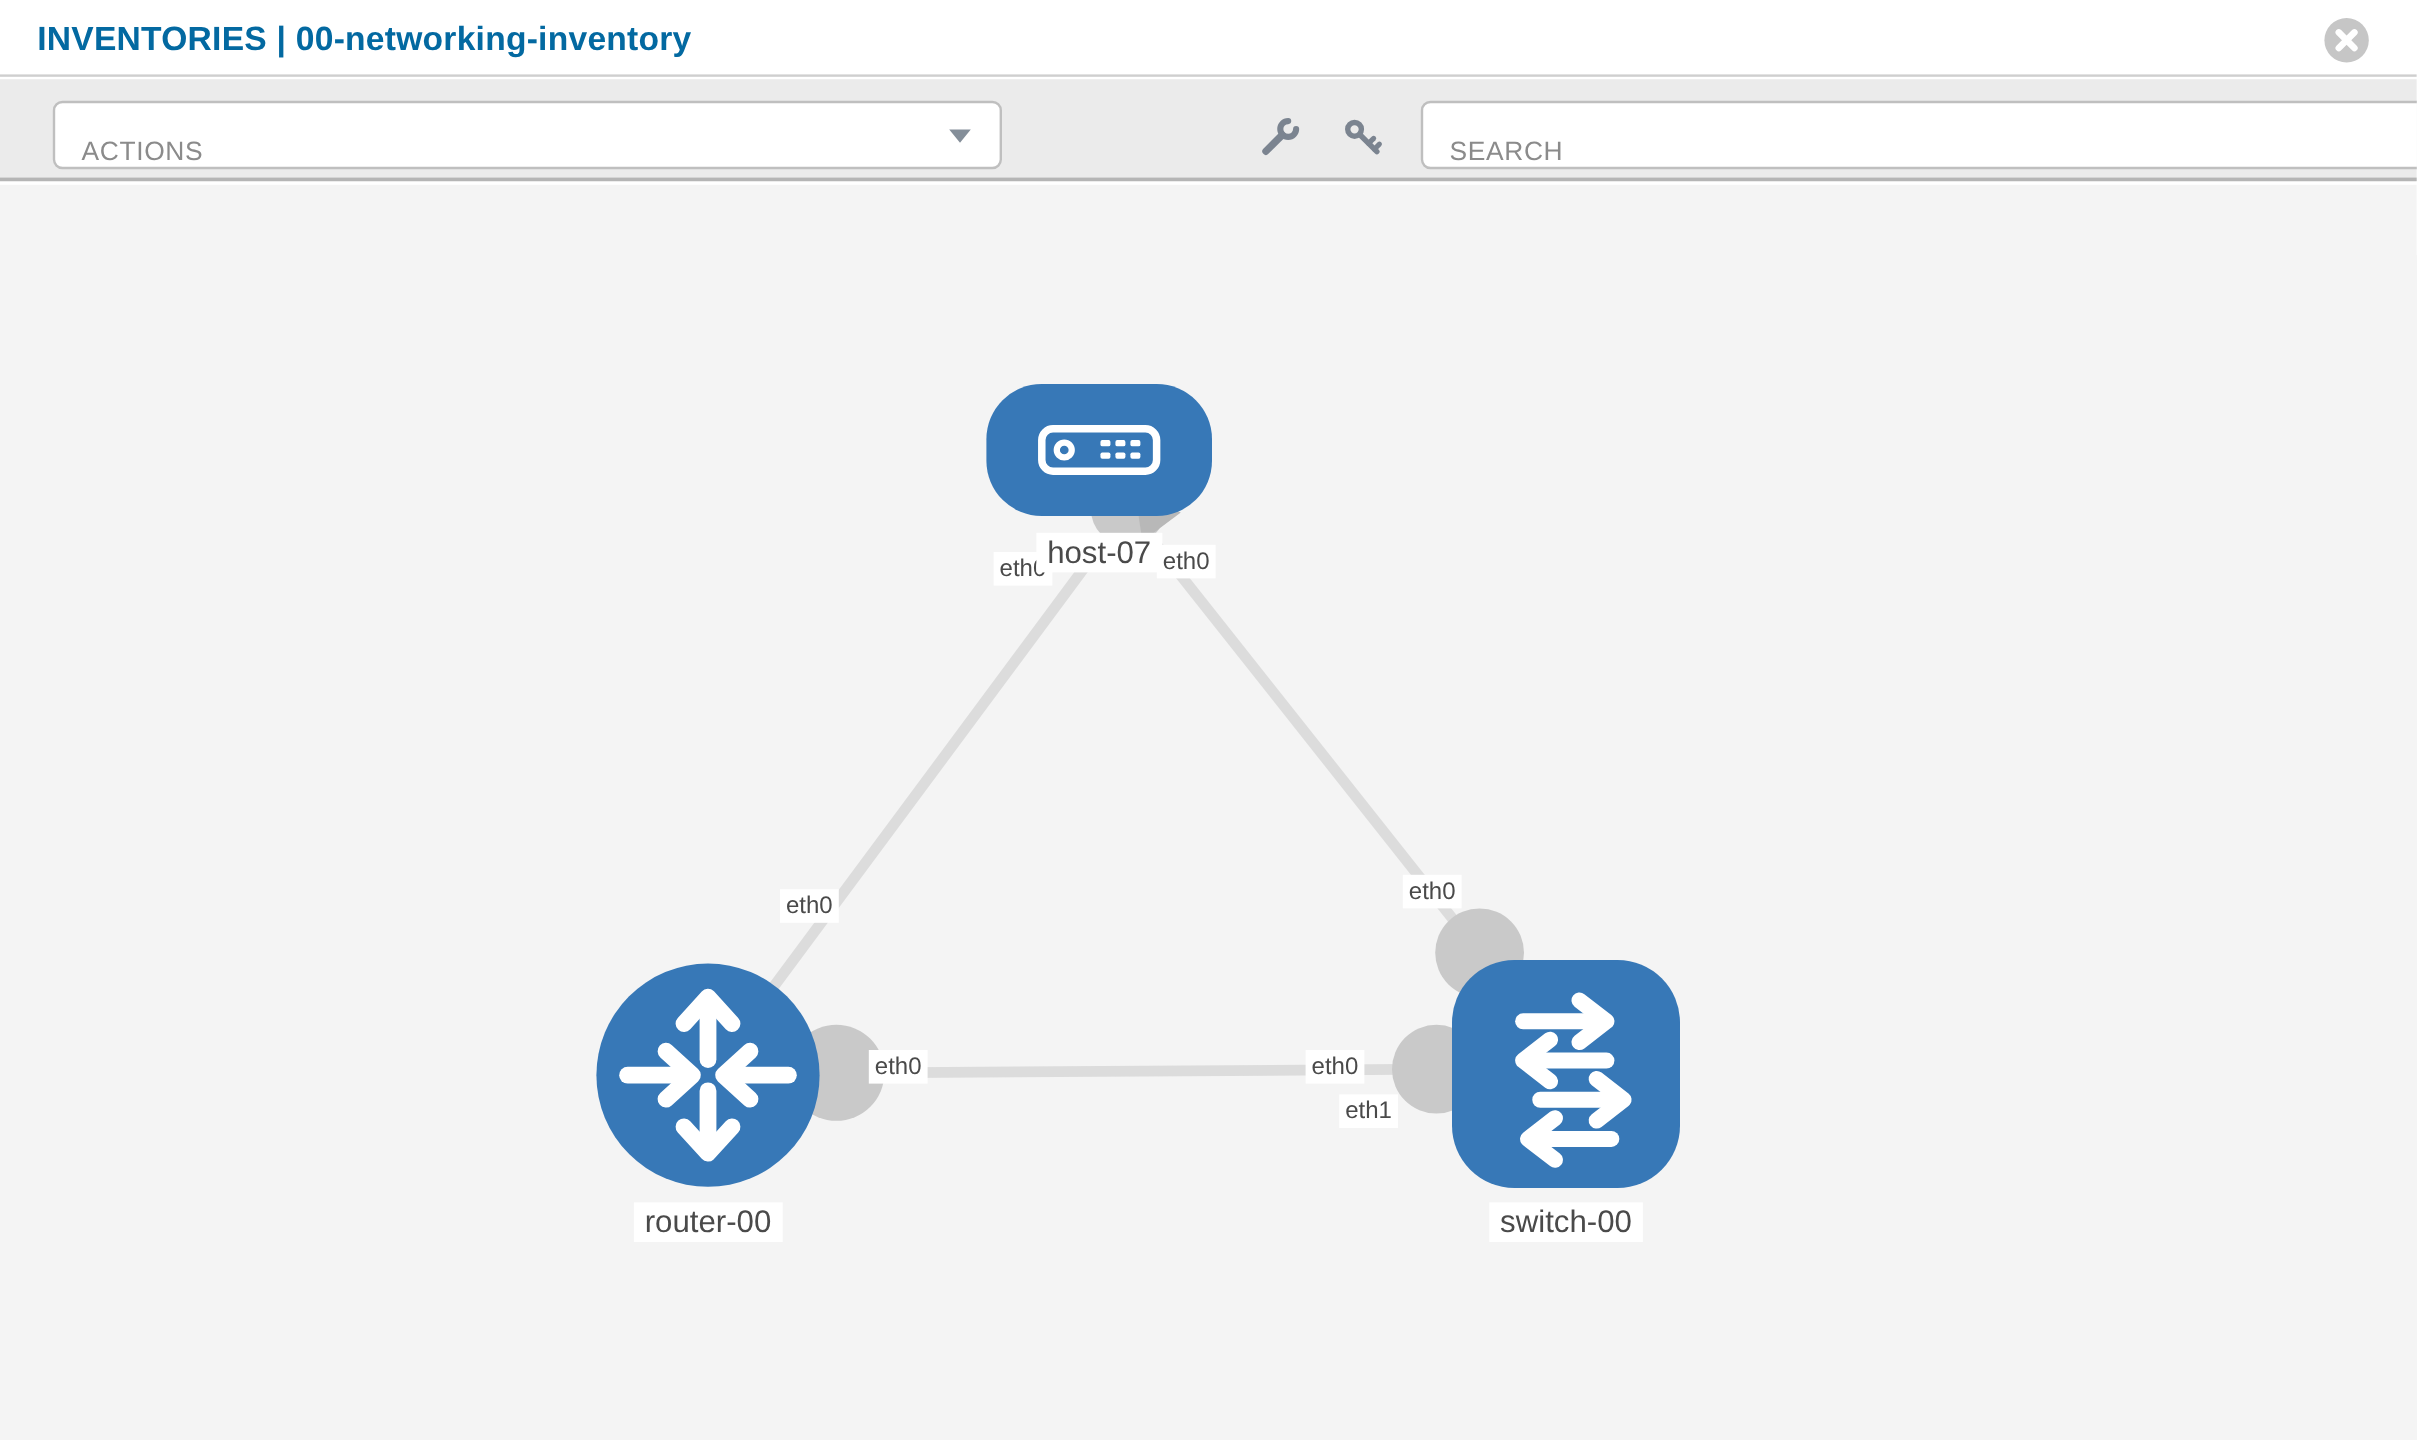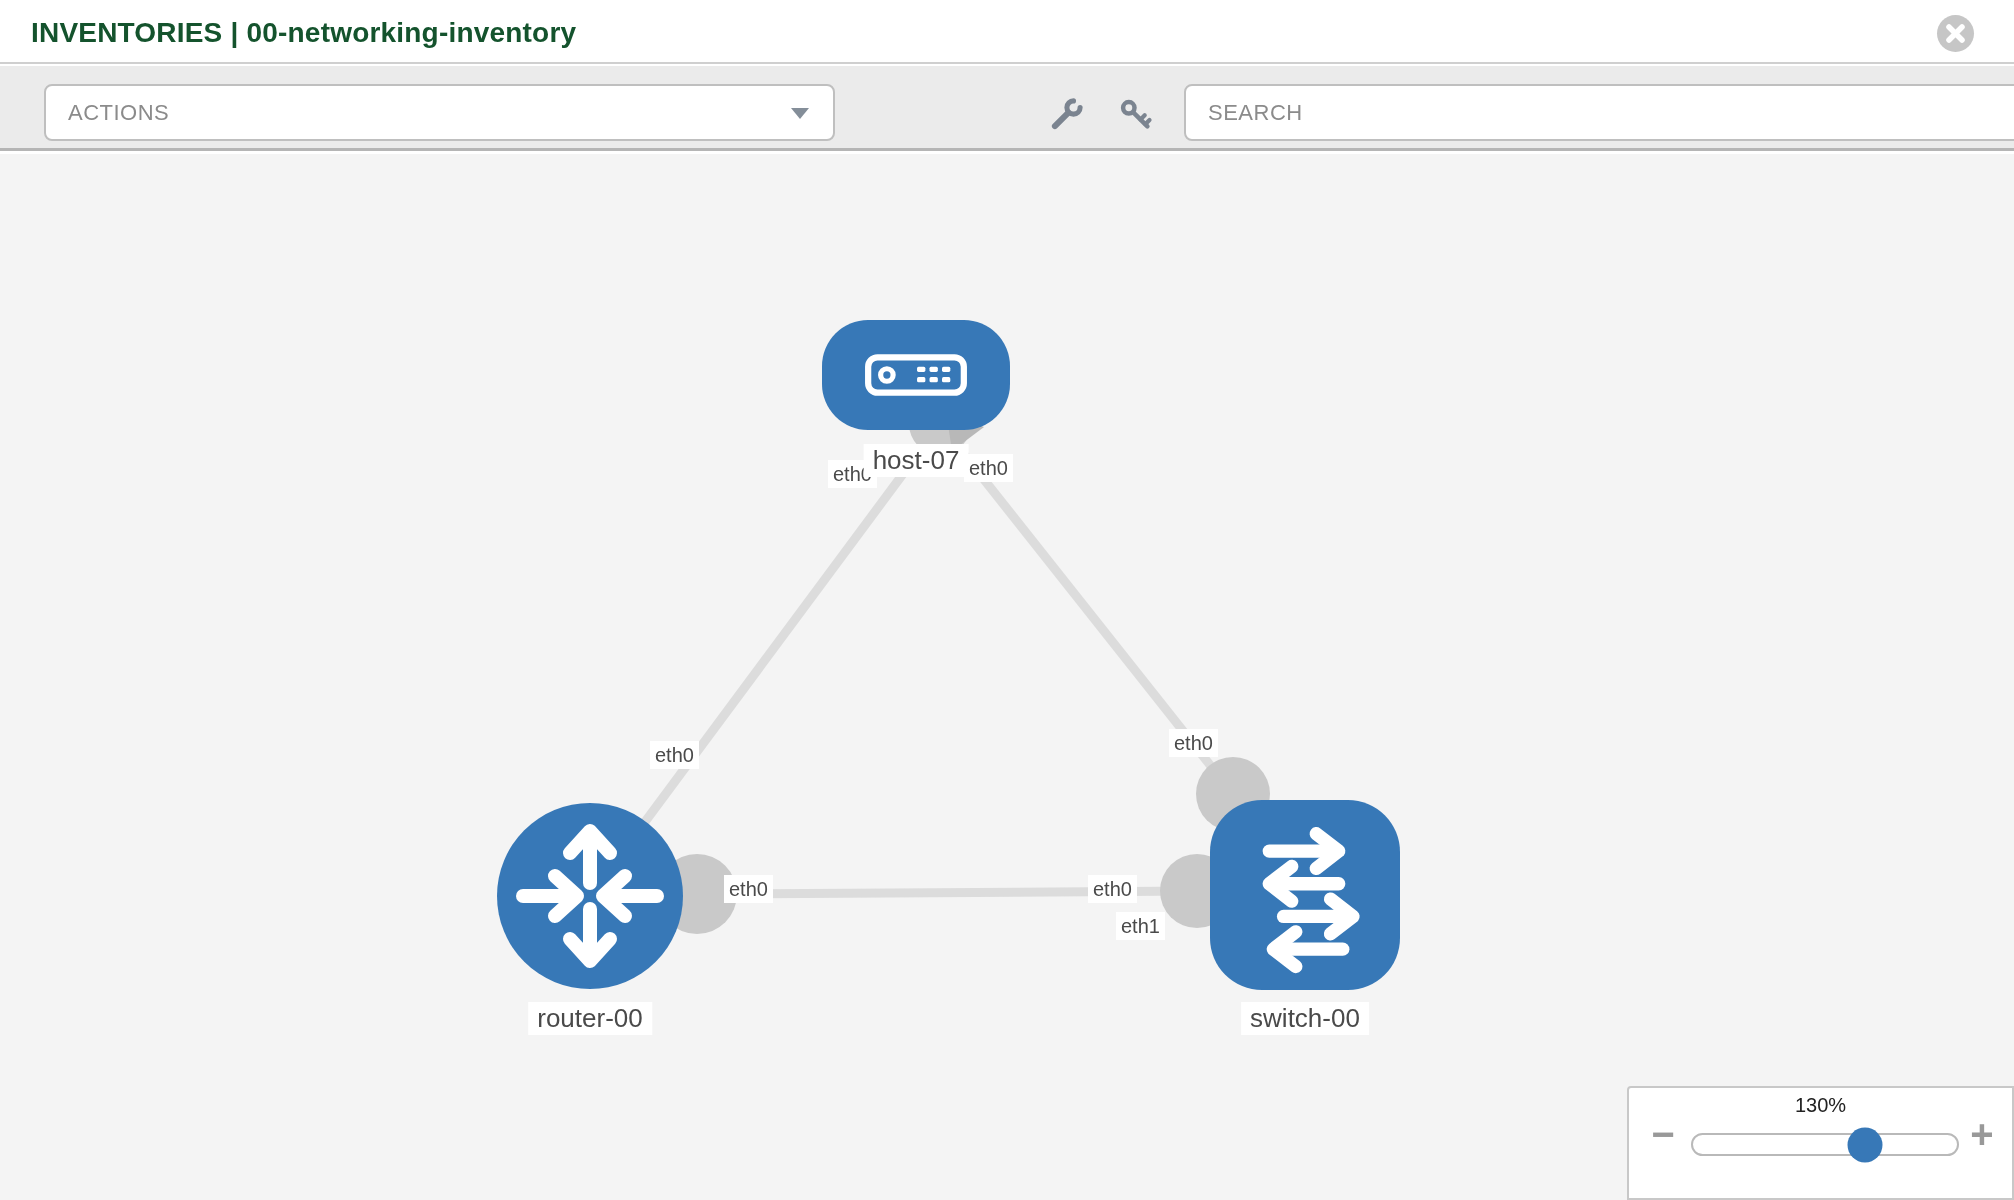--- a/index.html
+++ b/index.html
@@ -4,30 +4,30 @@
 <style>
   * { margin:0; padding:0; box-sizing:border-box; }
   html,body { width:2014px; height:1200px; overflow:hidden;
     font-family:"Liberation Sans","DejaVu Sans",sans-serif; background:#fff; }
   .app { position:relative; width:2014px; height:1200px; }
 
   
   .hdr { position:absolute; top:0; left:0; right:0; height:64px; background:#fff;
     border-bottom:2px solid #cfcfcf; }
   .hdr h1 { position:absolute; left:31px; top:17px; font-size:28px; font-weight:bold;
-    color:#14532d; letter-spacing:0.2px;text-align:right; }
+    color:#0369a1; letter-spacing:0.2px;text-align:right; }
   .close-btn { position:absolute; left:1937px; top:15px; width:37px; height:37px;
     border:none; background:#c6c6c6; border-radius:50%; cursor:pointer; padding:0; }
   .close-btn svg { display:block; margin:auto; }
 
   
   .toolbar { position:absolute; top:66px; left:0; right:0; height:85px; background:#ebebeb;
     border-bottom:3px solid #b5b5b5; }
   .dd { position:absolute; top:18px; height:57px; background:#fff;
-    border:2px solid #bfbfbf; border-radius:8px; display:flex; align-items:center;
+    border:2px solid #bfbfbf; border-radius:8px; display:flex; align-items:flex-end;
     padding:0 22px; cursor:pointer; }
   .dd .lbl { font-size:22px; color:#8b8b8b; letter-spacing:0.5px; }
   .dd .caret { position:absolute; right:24px; top:50%; margin-top:-5px; width:0; height:0;
     border-left:9px solid transparent; border-right:9px solid transparent;
     border-top:11px solid #848e99; }
   .dd.actions { left:44px; width:791px; }
   .dd.search  { left:1184px; width:882px; }
   .tool-btn { position:absolute; top:30px; width:40px; height:40px; border:none;
     background:transparent; cursor:pointer; padding:0; }
   .tool-btn.wrench { left:1046px; }
@@ -175,22 +175,14 @@
     <span class="iface-label lab-host-right">eth0</span>
     <span class="iface-label lab-mid-left">eth0</span>
     <span class="iface-label lab-mid-right">eth0</span>
     <span class="iface-label lab-router-end">eth0</span>
     <span class="iface-label lab-sw-back">eth0</span>
     <span class="iface-label lab-sw-front">eth1</span>
     <span class="node-label  lab-router-name">router-00</span>
     <span class="node-label  lab-switch-name">switch-00</span>
   </div>
 
-  <div class="zoom-panel">
-    <div class="zoom-level">130%</div>
-    <button class="zoom-btn zoom-out">−</button>
-    <div class="slider-track">
-      <div class="slider-handle" style="left: 65%;"></div>
-    </div>
-    <button class="zoom-btn zoom-in">+</button>
-  </div>
 
 </div>
 
 </body></html>

